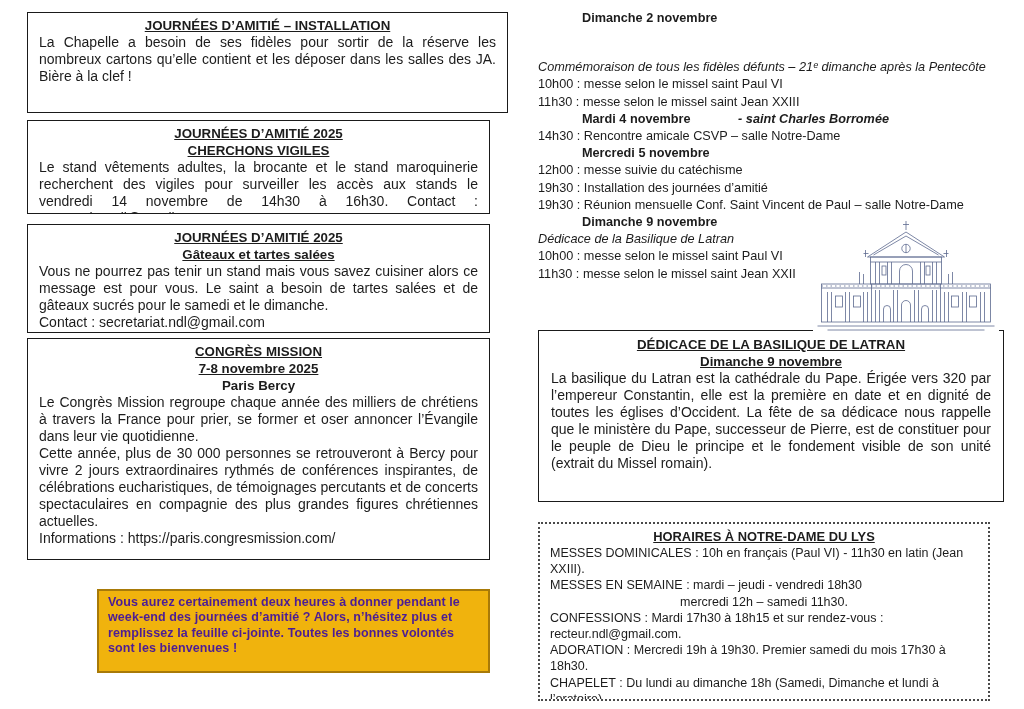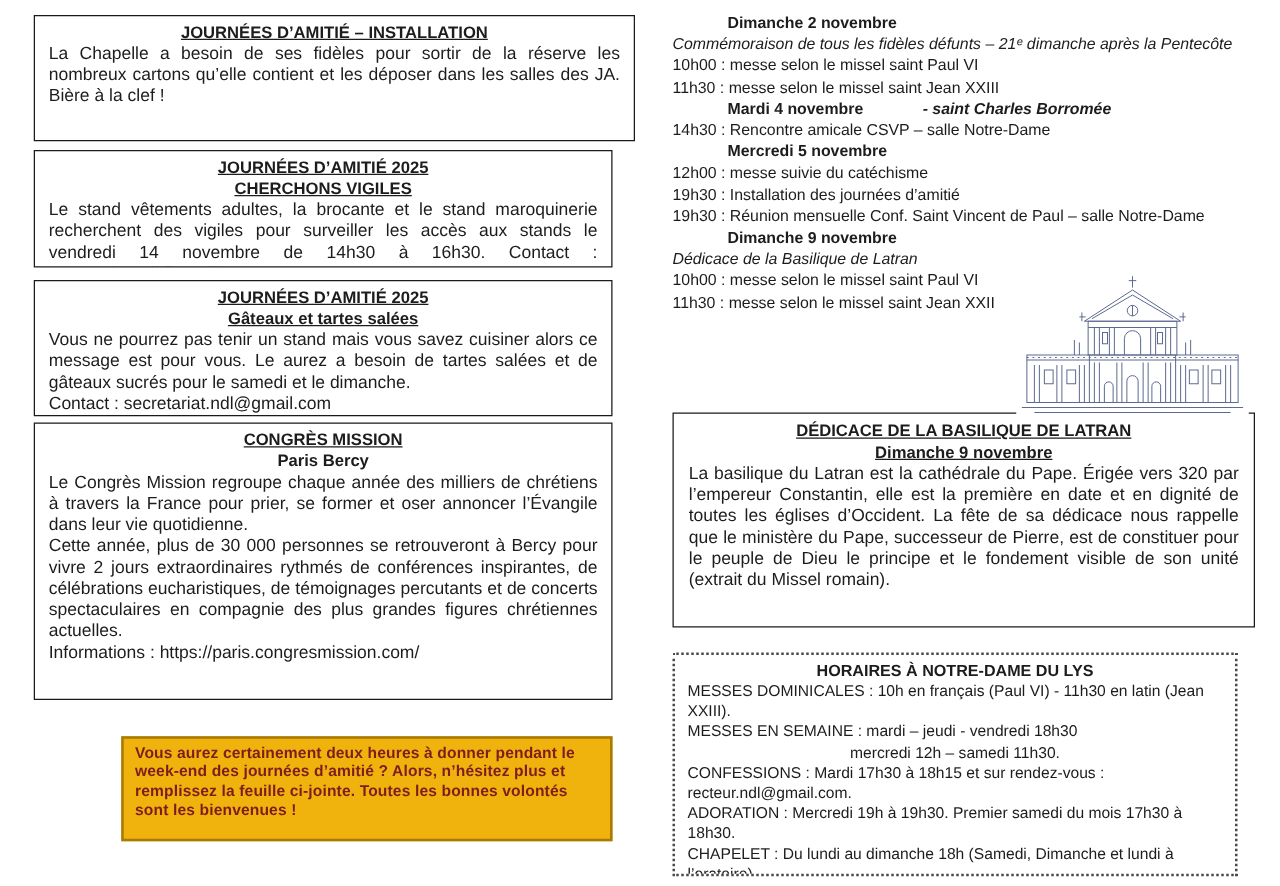--- a/index.html
+++ b/index.html
@@ -24,65 +24,66 @@
     position:absolute;left:97px;top:589px;width:393px;height:84px;
     border:2px solid;box-sizing:border-box;padding:4px 9px;
     font-size:12.5px;line-height:15.4px;font-weight:700;letter-spacing:.1px;
   }
   .note p{margin:0;}
 
   .schedule{
     position:absolute;left:538px;top:10px;width:470px;
     font-size:12.7px;line-height:17.2px;
   }
-  .sch-line.just{text-align:justify;}
+  .sch-line.just{text-align:justify;margin-top:32px;}
   .b{font-weight:700;padding-left:44px;}
   .i{font-style:italic;}
 
   .basilica{
     position:absolute;left:813px;top:220px;width:186px;height:114px;
     background:#fff;z-index:3;
   }
   .basilica svg{display:block;width:100%;height:100%;}
 
   #horaires{
     position:absolute;left:538px;top:522px;width:452px;height:179px;
     border:2px dotted #4a4a4a;box-sizing:border-box;padding:4px 10px;
     font-size:12.5px;line-height:16.2px;overflow:hidden;
   }
-  .hr-title{text-align:center;font-weight:700;font-size:12.9px;line-height:17px;}
+  .hr-title{text-align:center;font-weight:700;font-size:12.9px;line-height:17px;text-decoration:underline;}
   .hr-line.center{text-align:center;}
 </style>
 </head>
 <body>
 
 <div class="box" id="box1">
     <div class="bx-title u">JOURNÉES D’AMITIÉ – INSTALLATION</div>
     <p>La Chapelle a besoin de ses fidèles pour sortir de la réserve les nombreux cartons qu’elle contient et les déposer dans les salles des JA. Bière à la clef !</p>
   </div>
 <div class="box" id="box2">
     <div class="bx-title u">JOURNÉES D’AMITIÉ 2025</div>
     <div class="bx-title u">CHERCHONS VIGILES</div>
     <p>Le stand vêtements adultes, la brocante et le stand maroquinerie recherchent des vigiles pour surveiller les accès aux stands le vendredi 14 novembre de 14h30 à 16h30. Contact : secretariat.ndl@gmail.com</p>
   </div>
 <div class="box" id="box3">
     <div class="bx-title u">JOURNÉES D’AMITIÉ 2025</div>
     <div class="bx-title u">Gâteaux et tartes salées</div>
-    <p>Vous  ne pourrez pas tenir un stand mais vous savez cuisiner alors ce message est pour vous. Le  aurez a besoin de tartes salées et de gâteaux sucrés pour le  samedi et le dimanche.</p>
+    <p>Vous  ne pourrez pas tenir un stand mais vous savez cuisiner alors ce message est pour vous. Le  saint a besoin de tartes salées et de gâteaux sucrés pour le  samedi et le dimanche.</p>
     <p>Contact : secretariat.ndl@gmail.com</p>
   </div>
 <div class="box" id="box4">
     <div class="bx-title u">CONGRÈS MISSION</div>
+    <div class="bx-title u">7-8 novembre 2025</div>
     <div class="bx-title">Paris Bercy</div>
     <p>Le Congrès Mission regroupe chaque année des milliers de chrétiens à travers la France pour prier, se former et oser annoncer l’Évangile dans leur vie quotidienne.</p>
     <p>Cette année, plus de 30 000 personnes se retrouveront à Bercy pour vivre 2  jours  extraordinaires  rythmés  de  conférences  inspirantes,  de célébrations eucharistiques, de témoignages percutants et de concerts spectaculaires en compagnie des plus grandes figures chrétiennes actuelles.</p>
     <p>Informations : https://paris.congresmission.com/</p>
   </div>
 
-<div class="note" style="background: rgb(240, 179, 13); border-color: rgb(168, 122, 8); color: #7f1d1d;">
+<div class="note" style="background: rgb(240, 179, 13); border-color: rgb(168, 122, 8); color: #4c1d95;">
   <p>Vous aurez certainement deux heures à donner pendant le week-end des journées d’amitié ? Alors, n’hésitez plus et remplissez la feuille ci-jointe. Toutes les bonnes volontés sont les bienvenues !</p>
 </div>
 
 <div class="schedule">
     <div class="sch-line"><span class="b ">Dimanche 2 novembre</span></div>
     <div class="sch-line just"><span class="i">Commémoraison de tous les fidèles défunts – 21ᵉ dimanche après la Pentecôte</span></div>
     <div class="sch-line"><span class="">10h00 : messe selon le missel saint Paul VI</span></div>
     <div class="sch-line"><span class="">11h30 : messe selon le missel saint Jean XXIII</span></div>
     <div class="sch-line"><span class="b ">Mardi 4 novembre </span><span class="b i"> - saint Charles Borromée</span></div>
     <div class="sch-line"><span class="">14h30 : Rencontre amicale CSVP – salle Notre-Dame</span></div>

